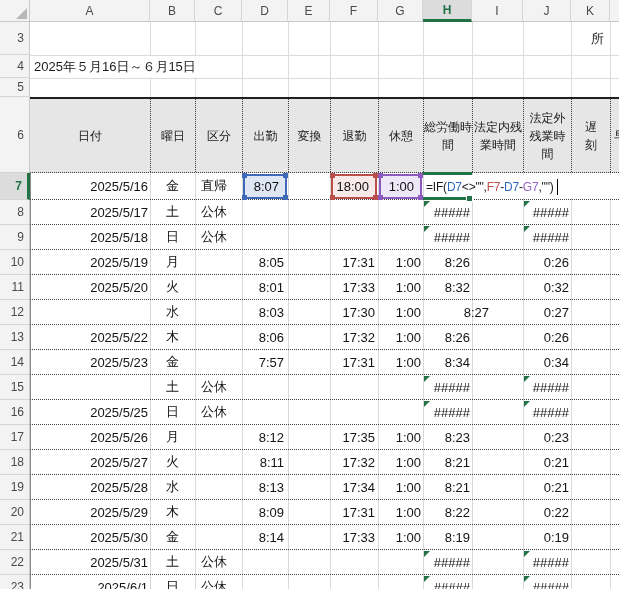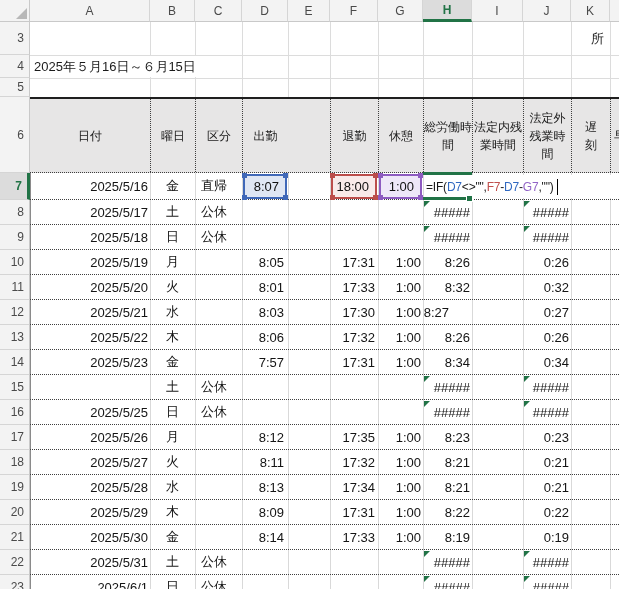--- a/index.html
+++ b/index.html
@@ -157,20 +157,21 @@
 
   <div class="abs" id="period">2025年５月16日～６月15日</div>
 
   <div class="abs" id="l3partial">所</div>
 
   <div class="abs" id="hrow">
       <div class="abs hcell first" style="left: 0px; width: 120px;">日付</div>
       <div class="abs hcell" style="left: 120px; width: 45px;">曜日</div>
       <div class="abs hcell" style="left: 165px; width: 47px;">区分</div>
       <div class="abs hcell" style="left: 212px; width: 46px;">出勤</div>
+      <div class="abs hcell" style="left: 258px; width: 42px;">変換</div>
       <div class="abs hcell" style="left: 348px; width: 45px;">休憩</div>
       <div class="abs hcell" style="left: 300px; width: 48px;">退勤</div>
       <div class="abs hcell" style="left: 393px; width: 49px;">総労働時間</div>
       <div class="abs hcell" style="left: 442px; width: 51px;">法定内残業時間</div>
       <div class="abs hcell" style="left: 493px; width: 48px;">法定外残業時間</div>
       <div class="abs hcell narrow" style="left: 541px; width: 39px;">遅刻</div>
       <div class="abs hcell narrow lastcol" style="left: 580px; width: 40px;">早退</div>
     </div>
 
   <div id="trows">
@@ -205,26 +206,25 @@
       <div class="abs trow" style="top: 275px; height: 25px;">
         <div class="dcell al-r" style="left: 0px; width: 120px; padding-right: 2px;">2025/5/20</div>
         <div class="dcell al-c" style="left: 120px; width: 45px; padding-right: 0px;">火</div>
         <div class="dcell al-r" style="left: 212px; width: 46px; padding-right: 4px;">8:01</div>
         <div class="dcell al-r" style="left: 300px; width: 48px; padding-right: 3px;">17:33</div>
         <div class="dcell al-r" style="left: 348px; width: 45px; padding-right: 2px;">1:00</div>
         <div class="dcell al-r" style="left: 393px; width: 49px; padding-right: 2px;">8:32</div>
         <div class="dcell al-r" style="left: 493px; width: 48px; padding-right: 2px;">0:32</div>
       </div>
       <div class="abs trow" style="top: 300px; height: 25px;">
-        <div class="dcell al-r" style="left: 0px; width: 120px; padding-right: 2px;">2025/5/21</div>
         <div class="dcell al-c" style="left: 120px; width: 45px; padding-right: 0px;">水</div>
         <div class="dcell al-r" style="left: 212px; width: 46px; padding-right: 4px;">8:03</div>
         <div class="dcell al-r" style="left: 300px; width: 48px; padding-right: 3px;">17:30</div>
         <div class="dcell al-r" style="left: 348px; width: 45px; padding-right: 2px;">1:00</div>
-        <div class="dcell al-r" style="left: 372px; width: 49px; padding-right: 2px;">8:27</div>
+        <div class="dcell al-r" style="left: 412px; width: 49px; padding-right: 2px;">8:27</div>
         <div class="dcell al-r" style="left: 493px; width: 48px; padding-right: 2px;">0:27</div>
       </div>
       <div class="abs trow" style="top: 325px; height: 25px;">
         <div class="dcell al-r" style="left: 0px; width: 120px; padding-right: 2px;">2025/5/22</div>
         <div class="dcell al-c" style="left: 120px; width: 45px; padding-right: 0px;">木</div>
         <div class="dcell al-r" style="left: 212px; width: 46px; padding-right: 4px;">8:06</div>
         <div class="dcell al-r" style="left: 300px; width: 48px; padding-right: 3px;">17:32</div>
         <div class="dcell al-r" style="left: 348px; width: 45px; padding-right: 2px;">1:00</div>
         <div class="dcell al-r" style="left: 393px; width: 49px; padding-right: 2px;">8:26</div>
         <div class="dcell al-r" style="left: 493px; width: 48px; padding-right: 2px;">0:26</div>

